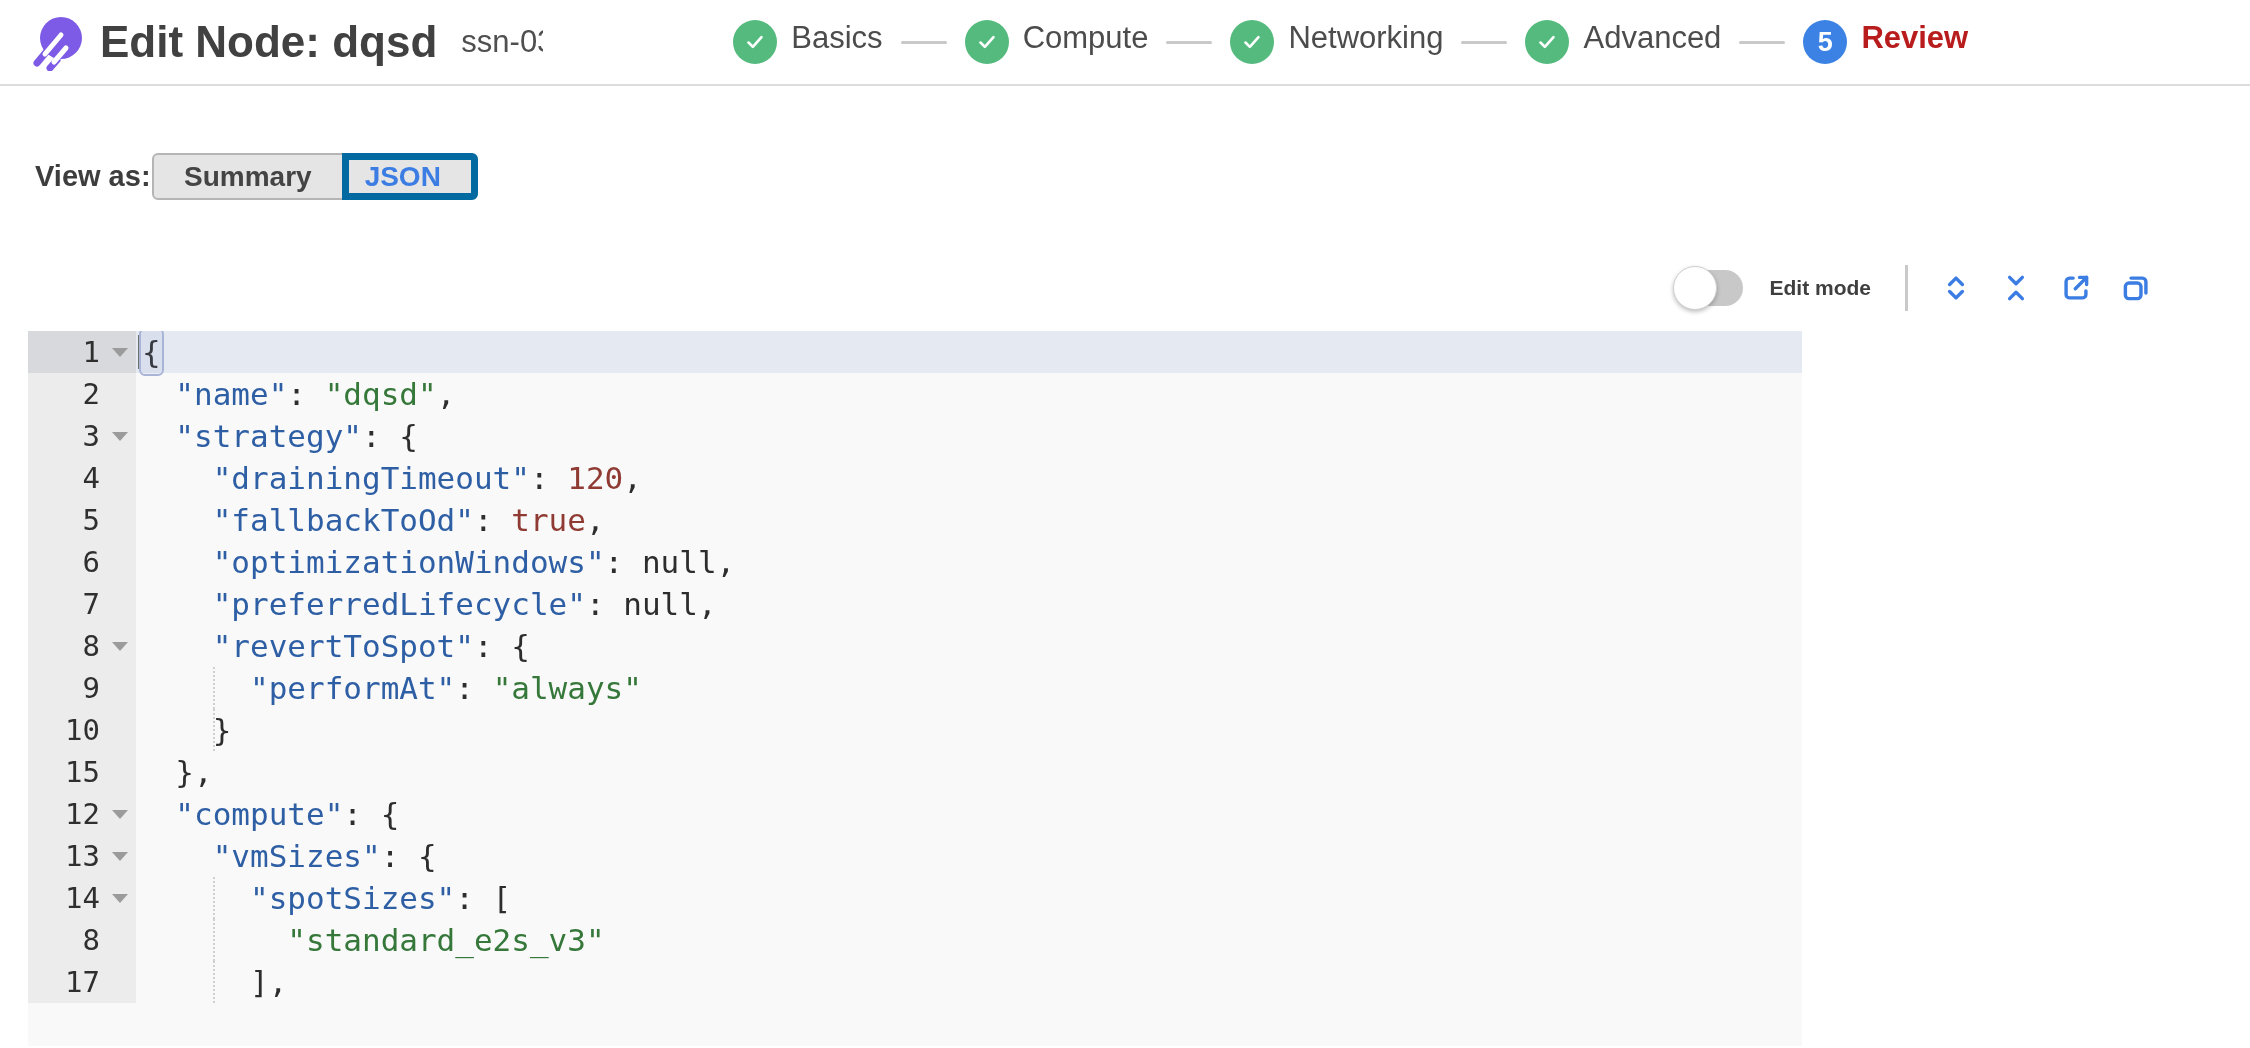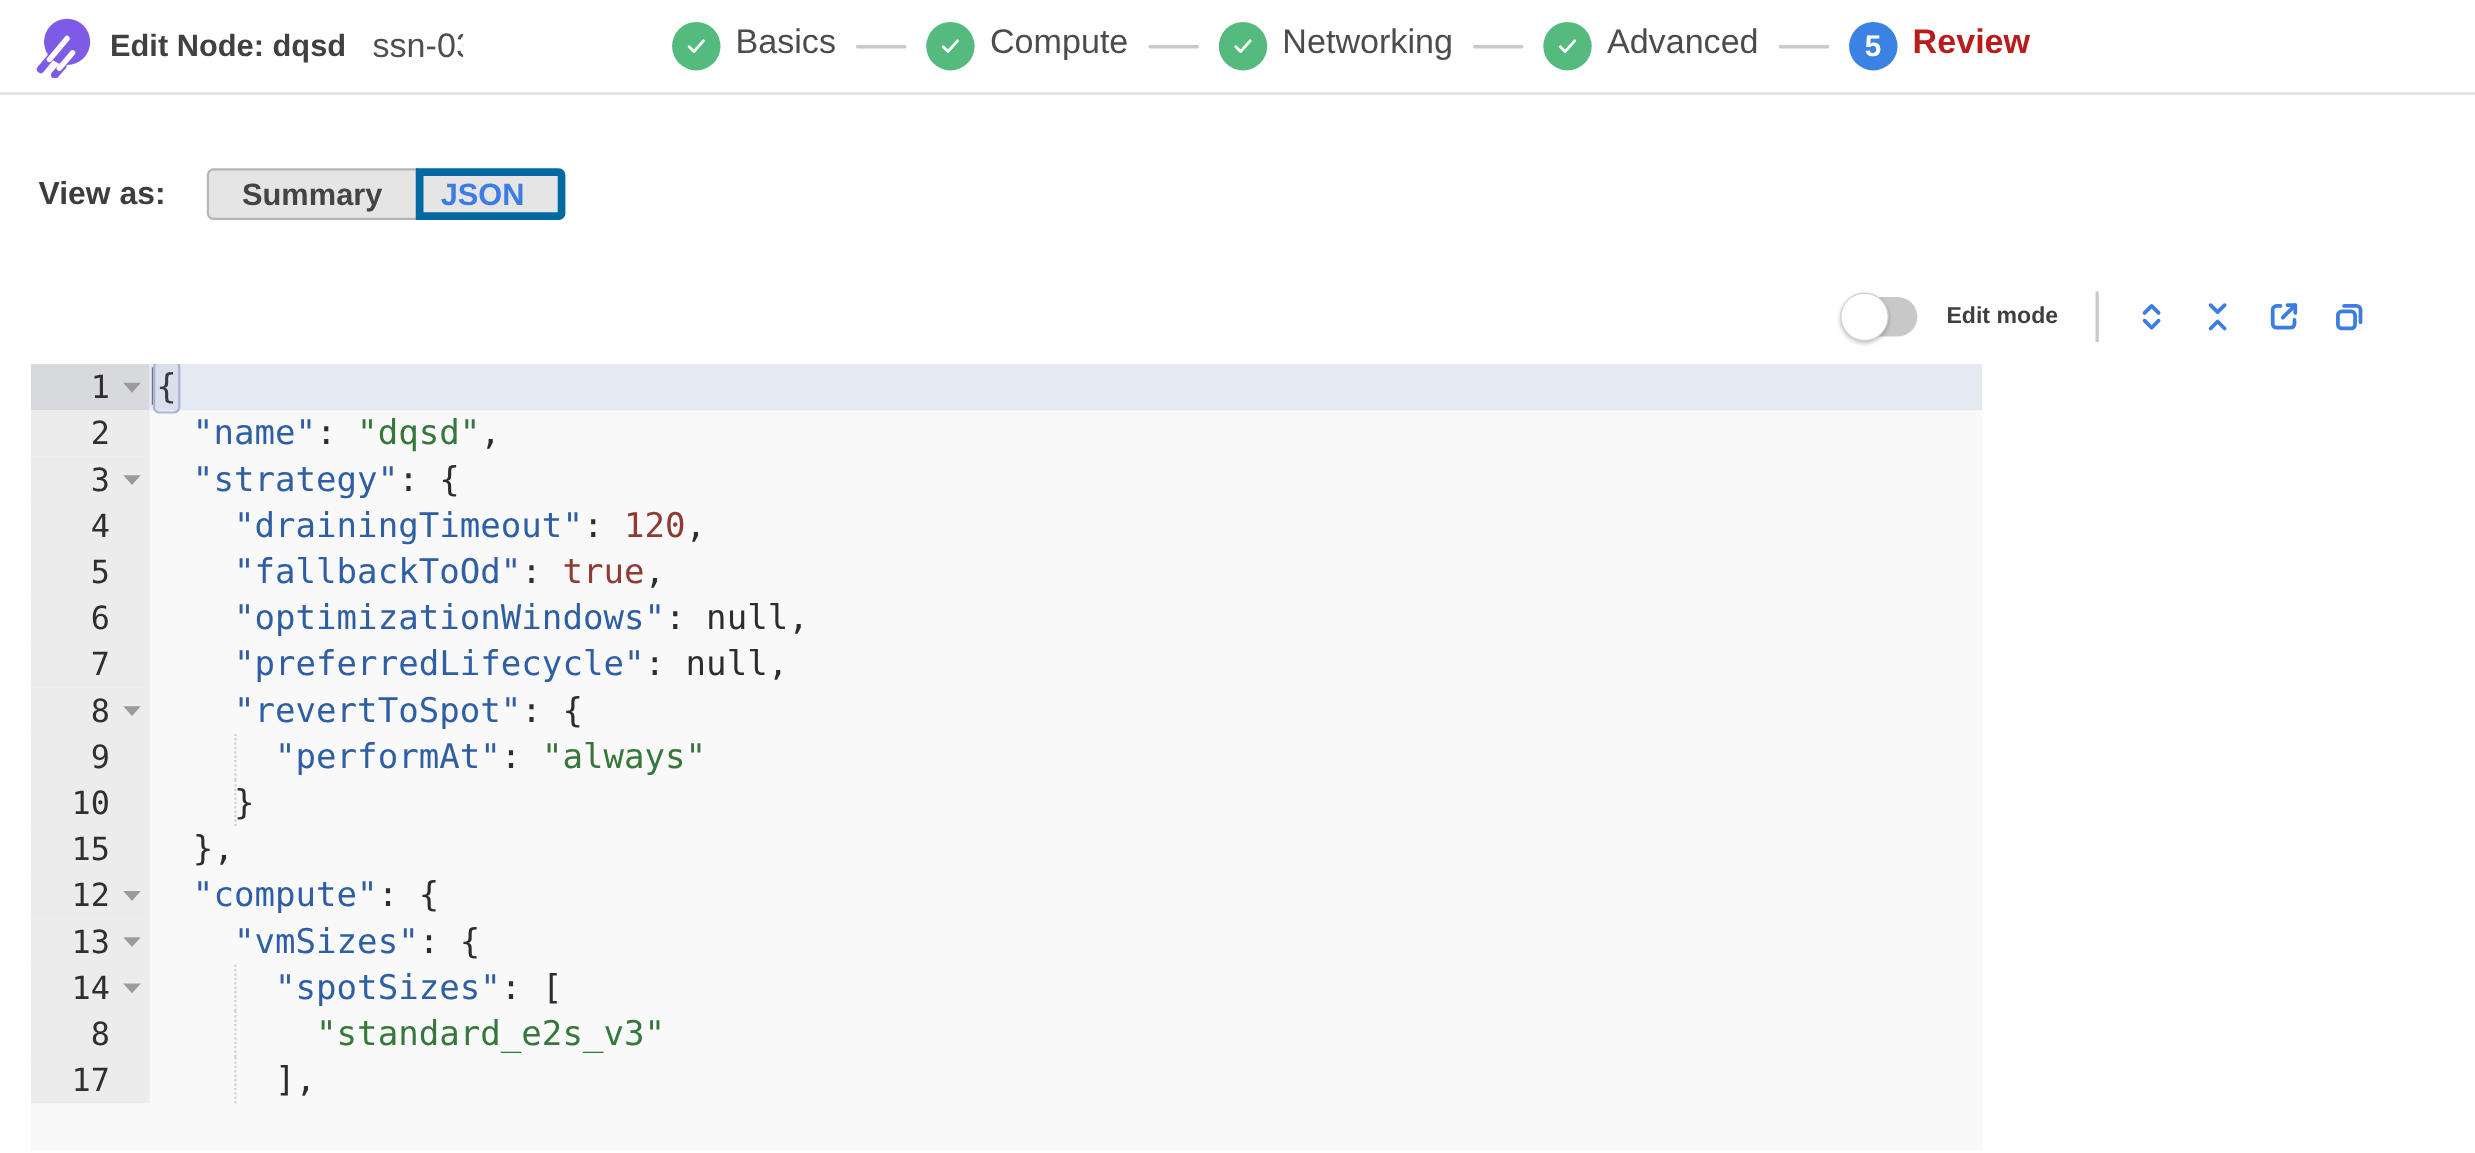--- a/index.html
+++ b/index.html
@@ -3,35 +3,35 @@
 <meta charset="utf-8">
 <style>
   * { margin:0; padding:0; box-sizing:border-box; }
   html,body { width:2250px; height:1048px; overflow:hidden; background:#ffffff;
               font-family:"Liberation Sans","DejaVu Sans",sans-serif; }
 
   
   .header { height:86px; border-bottom:2px solid #dcdcdc; display:flex; align-items:center;
             padding-left:30px; background:#fff; }
   .logo { width:54px; height:58px; margin-right:16px; flex:0 0 auto; }
-  .title { font-size:28px; font-weight:bold; color:#414141; white-space:nowrap; margin-right:24px;text-align:right; }
+  .title { font-size:44px; font-weight:bold; color:#414141; white-space:nowrap; margin-right:24px;text-align:right; }
   .subtitle { font-size:31px; color:#4f4f4f; white-space:nowrap; width:82px; overflow:hidden; flex:0 0 auto; }
 
   .stepper { display:flex; align-items:center; margin-left:190px; }
   .step { display:flex; align-items:flex-start; cursor:pointer; }
   .step-circle { width:44px; height:44px; border-radius:50%; display:flex; align-items:center;
                  justify-content:center; margin-right:14px; flex:0 0 auto; }
   .step-circle.done { background:#54ba7d; }
   .step-circle.current { background:#3b82e4; color:#fff; font-size:27px; font-weight:bold; }
   .step-label { font-size:31px; color:#4c4c4c; white-space:nowrap; }
   .step.current .step-label { color:#b91c1c; font-weight:bold; }
   .connector { width:46px; height:3px; background:#c9c9c9; border-radius:2px; margin:0 18px; }
 
   
-  .view-row { margin:67px 0 0 35px; display:flex; align-items:center;gap:36px; }
+  .view-row { margin:67px 0 0 35px; display:flex; align-items:center; }
   .view-label { font-size:29px; font-weight:bold; color:#3d3d3d; width:117px; }
   .seg-group { display:flex; }
   .seg-btn { height:47px; background:#e5e5e5; border:2px solid #b5b5b5; color:#444;
              font-size:28px; font-weight:bold; font-family:inherit; padding:0 30px; cursor:pointer; }
   .seg-btn:first-child { border-radius:6px 0 0 6px; min-width:130px; }
   .seg-btn.selected { border:7px solid #0369a1; color:#3b7de2; border-radius:0 6px 6px 0;
                       margin-left:-2px; min-width:128px; position:relative; z-index:1;padding-left:16px; }
 
   
   .toolbar-row { display:flex; align-items:center; justify-content:flex-end;

